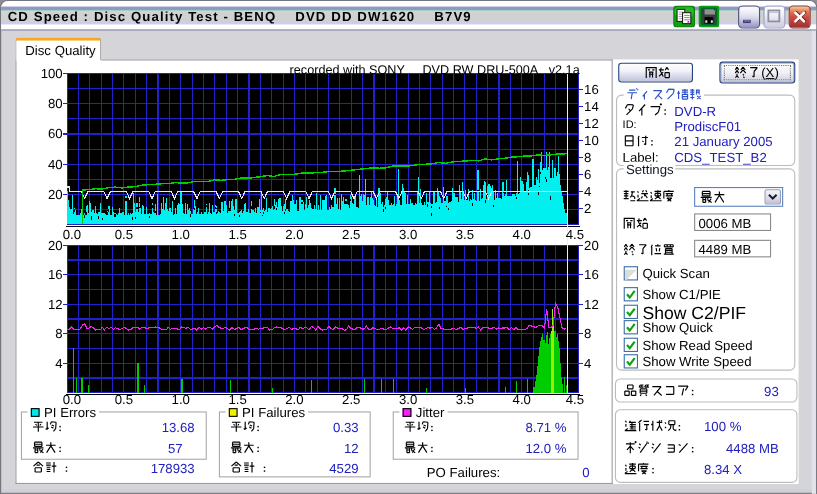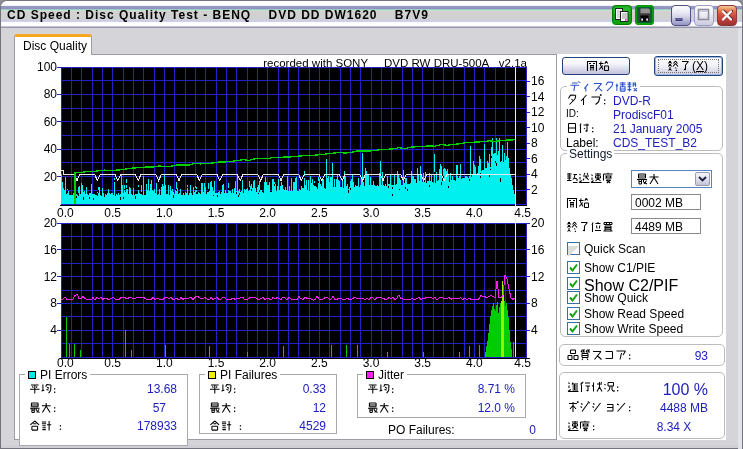--- a/index.html
+++ b/index.html
@@ -269,21 +269,21 @@
     <text x="357.0" y="163" font-size="12" fill="#000" text-anchor="middle" font-family="Liberation Sans">3.0</text>
     <text x="357.0" y="313" font-size="12" fill="#000" text-anchor="middle" font-family="Liberation Sans">3.0</text>
     <text x="408.7" y="163" font-size="12" fill="#000" text-anchor="middle" font-family="Liberation Sans">3.5</text>
     <text x="408.7" y="313" font-size="12" fill="#000" text-anchor="middle" font-family="Liberation Sans">3.5</text>
     <text x="460.3" y="163" font-size="12" fill="#000" text-anchor="middle" font-family="Liberation Sans">4.0</text>
     <text x="460.3" y="313" font-size="12" fill="#000" text-anchor="middle" font-family="Liberation Sans">4.0</text>
     <text x="517.0" y="163" font-size="12" fill="#000" text-anchor="end" font-family="Liberation Sans">4.5</text>
     <text x="517.0" y="313" font-size="12" fill="#000" text-anchor="end" font-family="Liberation Sans">4.5</text>
     <text x="513" y="13" font-size="11.5" fill="#000" text-anchor="end" font-family="Liberation Sans">recorded with SONY&nbsp;&nbsp;&nbsp;&nbsp;&nbsp;DVD RW DRU-500A&nbsp;&nbsp;&nbsp;v2.1a</text>
   </svg>
-<div class="gbx" style="left:19px;top:374px;width:169px;height:72px">
+<div class="gbx" style="left:19px;top:374px;width:169px;height:44px">
     <div class="leg"><span class="mk" style="background:#00e8e8"></span>PI Errors</div>
     <div style="position:absolute;left:9px;top:7px"><svg width="28" height="13.5" style="overflow:visible">
         <path d="M1.9 1.9L9.6 1.9M1.0 6.2L10.5 6.2M5.8 1.9L5.8 10.5M3.4 3.4L4.3 4.8M8.1 3.4L7.2 4.8" stroke="#000" stroke-width="1.05" fill="none"></path>
         <path d="M13.9 1.4L13.9 8.6M12.5 8.1L15.3 7.2M17.7 1.4L16.8 3.8M17.7 1.4L22.0 1.9M22.0 1.9L21.6 7.7M21.6 7.7L19.6 10.1M18.0 4.3L20.1 5.3M17.5 6.2L19.6 7.2" stroke="#000" stroke-width="1.05" fill="none"></path>
         <rect x="25.0" y="5.2" width="1.3" height="1.3" fill="#000"></rect>
         <rect x="25.0" y="8.6" width="1.3" height="1.3" fill="#000"></rect>
       </svg></div>
     <div class="t blue" style="right:10px;top:7px;font-size:12px">13.68</div>
     <div style="position:absolute;left:9px;top:26px"><svg width="28" height="13.5" style="overflow:visible">
         <path d="M2.4 1.0L9.1 1.0M2.4 1.0L2.4 4.8M9.1 1.0L9.1 4.8M2.4 2.9L9.1 2.9M2.4 4.8L9.1 4.8M1.0 6.2L10.5 6.2M2.9 8.1L5.3 8.1M2.9 6.2L2.9 10.5M5.3 6.2L5.3 10.5M2.9 10.5L5.3 10.5M7.2 6.2L7.2 8.6M7.2 8.6L10.5 10.5M10.1 7.2L7.7 10.5" stroke="#000" stroke-width="1.05" fill="none"></path>
@@ -398,21 +398,21 @@
     </svg></div>
 <div style="position:absolute;left:695px;top:172px;width:15px;height:14px;border:1px solid #9a9ab2;border-radius:2px;background:linear-gradient(180deg,#f4f4fa 0,#dcdce8 60%,#c0c0d4 100%);display:flex;align-items:center;justify-content:center">
     <svg width="9" height="6">
       <path d="M1 1 L4.5 4.5 L8 1" stroke="#1c1c38" stroke-width="1.8" fill="none"></path>
     </svg>
   </div>
 <div style="position:absolute;left:566px;top:197px"><svg width="24" height="14" style="overflow:visible">
       <path d="M1.5 1.0L1.5 11.0M10.5 1.0L10.5 11.0M1.5 1.5L10.5 1.5M3.0 3.5L5.0 3.5M7.0 3.5L9.0 3.5M4.0 5.5L8.0 5.5M4.0 7.5L8.0 7.5M4.8 5.5L4.8 10.5M7.2 5.5L7.2 10.5" stroke="#000" stroke-width="1.05" fill="none"></path>
       <path d="M15.0 1.5L14.5 5.5M13.0 3.5L17.5 3.5M13.2 9.5L16.8 5.5M14.8 5.5L17.0 9.5M20.2 1.2L18.8 3.8M20.2 1.2L21.8 3.5M18.5 6.0L22.5 6.0M18.5 6.0L18.5 10.5M22.5 6.0L22.5 10.5M18.5 10.5L22.5 10.5" stroke="#000" stroke-width="1.05" fill="none"></path>
     </svg></div>
-<div style="position:absolute;left:631px;top:194px;width:70px;height:16px;background:#fff;border:1px solid #8a8a8a;font-size:12px;padding:1px 0 0 3px">0002 MB</div>
+<div style="position:absolute;left:631px;top:194px;width:70px;height:16px;background:#fff;border:1px solid #8a8a8a;font-size:12px;padding:1px 0 0 3px">0006 MB</div>
 <div style="position:absolute;left:566px;top:221px"><svg width="48" height="14" style="overflow:visible">
       <path d="M3.0 1.0L1.5 3.5M3.0 1.0L4.5 3.5M3.0 4.0L1.5 6.5M3.0 4.0L4.5 6.5M3.0 7.0L3.0 9.5M1.5 10.5L3.0 9.0M4.5 10.5L3.0 9.0M8.5 1.0L6.5 3.5M8.5 1.0L10.5 3.5M8.5 3.5L6.0 6.5M8.5 3.5L11.0 6.5M8.3 7.5L9.3 8.5M8.8 9.8L9.8 10.8" stroke="#000" stroke-width="1.05" fill="none"></path>
       <path d="M15.0 1.5L21.5 1.5M21.5 1.5L18.5 5.0M18.5 5.0L18.5 10.0M18.5 10.0L17.0 9.0" stroke="#000" stroke-width="1.05" fill="none"></path>
       <path d="M27.0 1.5L26.0 4.0M26.5 3.5L26.5 11.0M32.0 1.0L32.0 2.5M29.5 2.5L34.5 2.5M30.5 4.5L31.0 7.5M33.8 4.5L33.3 7.5M29.0 9.5L35.0 9.5" stroke="#000" stroke-width="1.05" fill="none"></path>
       <path d="M38.0 1.5L46.0 1.5M38.0 1.5L38.0 3.5M46.0 1.5L46.0 3.5M40.5 1.5L40.5 3.5M43.5 1.5L43.5 3.5M38.0 3.5L46.0 3.5M39.0 5.0L45.0 5.0M39.0 5.0L39.0 10.0M45.0 5.0L45.0 10.0M39.0 6.6L45.0 6.6M39.0 8.3L45.0 8.3M37.5 10.0L46.5 10.0" stroke="#000" stroke-width="1.05" fill="none"></path>
     </svg></div>
 <div style="position:absolute;left:631px;top:218px;width:70px;height:16px;background:#fff;border:1px solid #8a8a8a;font-size:12px;padding:1px 0 0 3px">4489 MB</div>
 <div class="cb" style="left:567px;top:242px"><svg width="11" height="11">
       <path d="M0 0 H11 L0 11 Z" fill="#dcdcd8"></path>
     </svg></div>
@@ -460,29 +460,29 @@
 <div class="t blue" style="left:660px;top:349px;font-size:12px;width:48px;text-align:right">93</div>
 <div class="rgb" style="left:559px;top:372px;width:166px;height:67px"></div>
 <div style="position:absolute;left:567px;top:381px"><svg width="53" height="14" style="overflow:visible">
       <path d="M6.0 1.5L5.0 3.5M5.5 3.0L11.0 3.0M7.5 3.0L7.5 9.0M5.5 5.0L11.0 5.0M5.5 7.0L11.0 7.0M5.5 9.0L11.0 9.0M1.5 1.5L2.5 3.0M2.0 4.5L2.0 7.0M1.0 10.5L3.8 8.5M1.0 10.5L11.5 10.5" stroke="#000" stroke-width="1.05" fill="none"></path>
       <path d="M15.0 1.5L13.5 3.5M16.2 0.8L14.7 2.6M14.5 3.5L14.5 11.0M18.0 2.0L23.0 2.0M18.5 5.0L23.0 5.0M21.0 5.0L21.0 10.0M21.0 10.0L19.5 9.3" stroke="#000" stroke-width="1.05" fill="none"></path>
       <path d="M26.5 1.5L26.5 10.5M25.0 4.5L26.5 5.5M30.0 3.0L35.0 3.0M32.5 1.0L32.5 6.0M32.5 6.0L30.0 10.5M32.5 6.0L35.0 10.5M34.0 1.2L34.8 2.0" stroke="#000" stroke-width="1.05" fill="none"></path>
       <path d="M37.5 3.0L38.5 4.2M37.5 7.0L38.5 8.2M41.0 1.5L46.5 1.5M41.0 1.5L41.0 5.0M46.5 1.5L46.5 5.0M41.0 5.0L46.5 5.0M43.0 5.0L42.5 8.5M42.5 8.5L40.5 10.5M45.0 5.0L45.0 9.0M45.0 9.0L47.0 10.5M47.0 10.5L47.8 9.5" stroke="#000" stroke-width="1.05" fill="none"></path>
       <rect x="50.0" y="5.4" width="1.3" height="1.3" fill="#000"></rect>
       <rect x="50.0" y="9.0" width="1.3" height="1.3" fill="#000"></rect>
     </svg></div>
-<div class="t blue" style="left:640px;top:381px;font-size:16px;width:68px;text-align:right">100 %</div>
+<div class="t blue" style="left:640px;top:381px;font-size:12px;width:68px;">100 %</div>
 <div style="position:absolute;left:567px;top:401px"><svg width="65" height="14" style="overflow:visible">
       <path d="M2.0 2.5L10.0 2.5M6.0 1.0L6.0 11.0M6.0 4.5L3.0 8.0M6.0 4.5L9.0 8.0M10.4 0.4L11.2 0.4M10.4 1.4L11.2 1.4M10.4 0.4L10.4 1.4M11.2 0.4L11.2 1.4" stroke="#000" stroke-width="1.05" fill="none"></path>
       <path d="M14.0 2.5L15.5 3.5M13.5 5.5L15.0 6.5M21.5 1.5L15.0 10.5M20.8 0.4L21.6 1.2M22.0 1.4L22.8 2.2" stroke="#000" stroke-width="1.05" fill="none"></path>
       <path d="M26.0 2.5L27.5 3.5M25.5 5.5L27.0 6.5M33.5 2.0L27.0 10.5" stroke="#000" stroke-width="1.05" fill="none"></path>
       <path d="M40.0 3.5L46.0 3.5M46.0 3.5L46.0 10.0M40.0 6.5L46.0 6.5M40.0 10.0L46.0 10.0" stroke="#000" stroke-width="1.05" fill="none"></path>
       <path d="M50.0 3.0L51.8 4.0M58.0 2.0L50.5 10.5" stroke="#000" stroke-width="1.05" fill="none"></path>
       <rect x="62.0" y="5.4" width="1.3" height="1.3" fill="#000"></rect>
       <rect x="62.0" y="9.0" width="1.3" height="1.3" fill="#000"></rect>
     </svg></div>
 <div class="t blue" style="left:640px;top:401px;font-size:12px;width:68px;text-align:right">4488 MB</div>
 <div style="position:absolute;left:567px;top:420px"><svg width="29" height="14" style="overflow:visible">
       <path d="M8.0 1.0L8.0 8.0M5.0 2.0L11.0 2.0M5.5 3.8L10.5 3.8M5.5 3.8L5.5 6.0M10.5 3.8L10.5 6.0M5.5 6.0L10.5 6.0M8.0 6.5L5.5 9.0M8.0 6.5L10.5 9.0M1.5 2.5L2.5 4.0M2.0 5.5L2.0 8.0M1.0 10.5L3.5 8.5M1.0 10.5L11.5 10.5" stroke="#000" stroke-width="1.05" fill="none"></path>
       <path d="M18.0 0.8L18.0 2.0M13.5 2.0L22.5 2.0M13.5 2.0L13.5 8.5M15.2 4.0L21.8 4.0M16.5 4.0L16.5 6.0M20.5 4.0L20.5 6.0M15.2 6.0L21.8 6.0M16.2 8.0L20.8 8.0M16.2 8.0L20.2 11.0M20.8 8.0L16.8 11.0" stroke="#000" stroke-width="1.05" fill="none"></path>
       <rect x="26.0" y="5.4" width="1.3" height="1.3" fill="#000"></rect>
       <rect x="26.0" y="9.0" width="1.3" height="1.3" fill="#000"></rect>
     </svg></div>
-<div class="t blue" style="left:640px;top:420px;font-size:12px;width:68px;text-align:center">8.34 X</div>
+<div class="t blue" style="left:640px;top:420px;font-size:12px;width:68px;text-align:left">8.34 X</div>
 </body></html>

